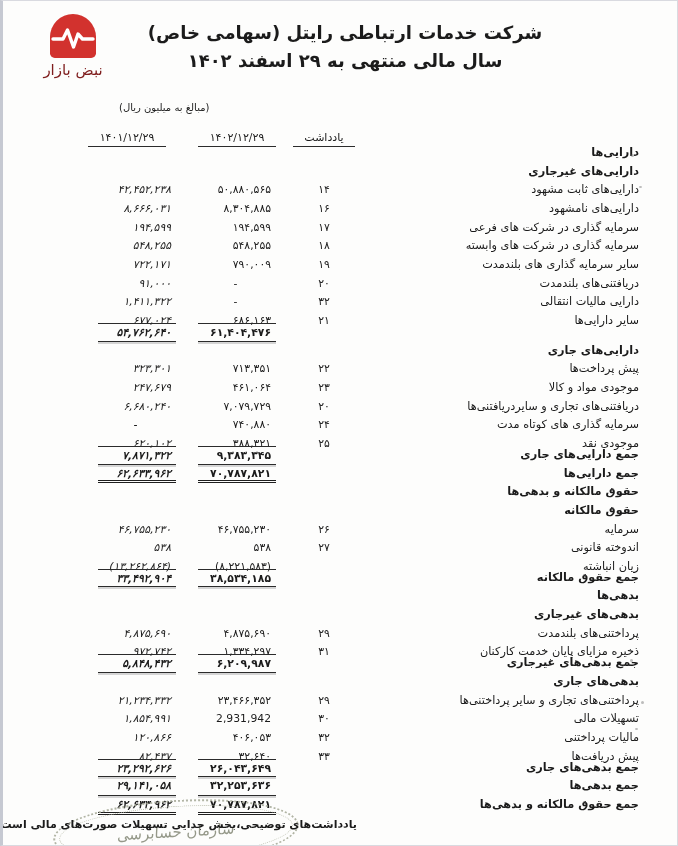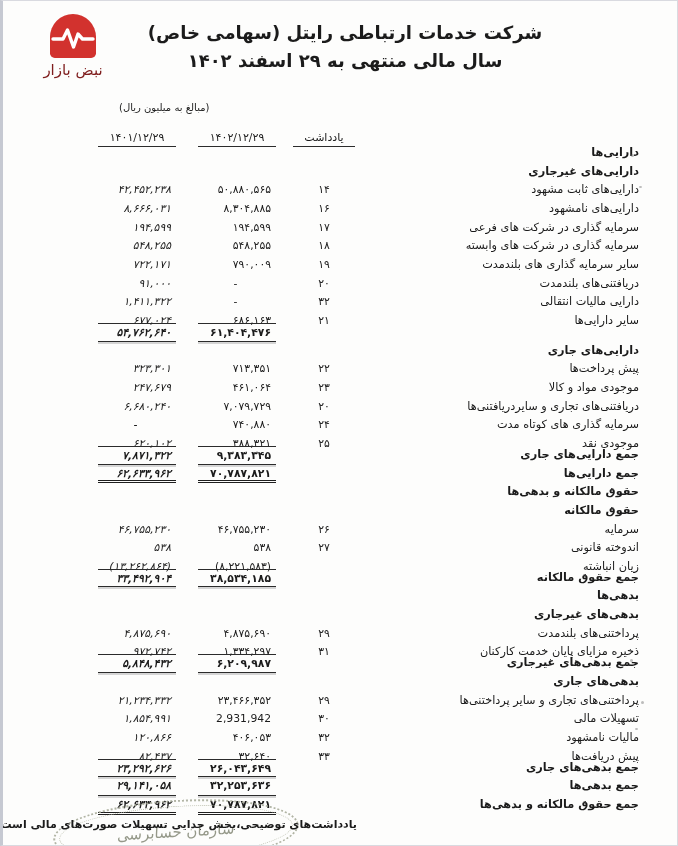--- a/index.html
+++ b/index.html
@@ -16,21 +16,21 @@
   .logo-text{margin-top:3px; font-weight:normal; font-size:15px; color:#7f1d1d;}
   
   .doc-header{position:absolute; top:18px; left:10px; right:0; text-align:center;
     font-weight:bold; font-size:18px; line-height:28px;}
   .unit-note{position:absolute; top:101px; left:116px; font-size:10px; color:#222;}
   
   .col-headers{position:absolute; top:127px; left:0; right:0; height:19px; font-size:11px;}
   .ch{position:absolute; bottom:0; text-align:center; padding-bottom:2px; border-bottom:1px solid #2b2b2b;}
   .ch-note{right:322px; width:62px;}
   .ch-cur{left:195px; width:78px; direction:ltr; unicode-bidi:isolate;}
-  .ch-pri{left:95px; width:78px; direction:ltr; unicode-bidi:isolate;margin-top:44px;}
+  .ch-pri{left:85px; width:78px; direction:ltr; unicode-bidi:isolate;margin-top:44px;}
   
   .rows{position:absolute; top:143px; left:0; right:0;}
   .row{position:relative; height:18.68px; line-height:18.6px; font-size:11.3px;}
   .row.subtotal{margin-top:-7.8px;}
   .row.section .lbl,.row.subtotal .lbl,.row.subtotal2 .lbl,.row.total .lbl{font-weight:bold;}
   .row.subtotal .num,.row.subtotal2 .num,.row.total .num{font-weight:bold;}
   .lbl{position:absolute; right:38px; white-space:nowrap;}
   .note{position:absolute; right:330px; width:46px; text-align:center; font-size:10.8px;}
   .num{position:absolute; top:0; bottom:0; width:78px; box-sizing:border-box;
     direction:ltr; unicode-bidi:isolate; text-align:right; padding:0 5px 0 2px; font-size:10.8px;}
@@ -239,21 +239,21 @@
         <span class="num cur">۲۳,۴۶۶,۳۵۲</span>
         <span class="num pri">۲۱,۲۳۴,۳۳۲</span>
       </div>
       <div class="row item">
         <span class="lbl">تسهیلات مالی</span>
         <span class="note">۳۰</span>
         <span class="num cur">2,931,942</span>
         <span class="num pri">۱,۸۵۴,۹۹۱</span>
       </div>
       <div class="row item">
-        <span class="lbl">مالیات نامشهود</span>
+        <span class="lbl">مالیات پرداختنی</span>
         <span class="note">۳۲</span>
         <span class="num cur">۴۰۶,۰۵۳</span>
         <span class="num pri">۱۲۰,۸۶۶</span>
       </div>
       <div class="row item">
         <span class="lbl">پیش دریافت‌ها</span>
         <span class="note">۳۳</span>
         <span class="num cur">۳۲,۶۴۰</span>
         <span class="num pri">۸۲,۴۳۷</span>
       </div>

